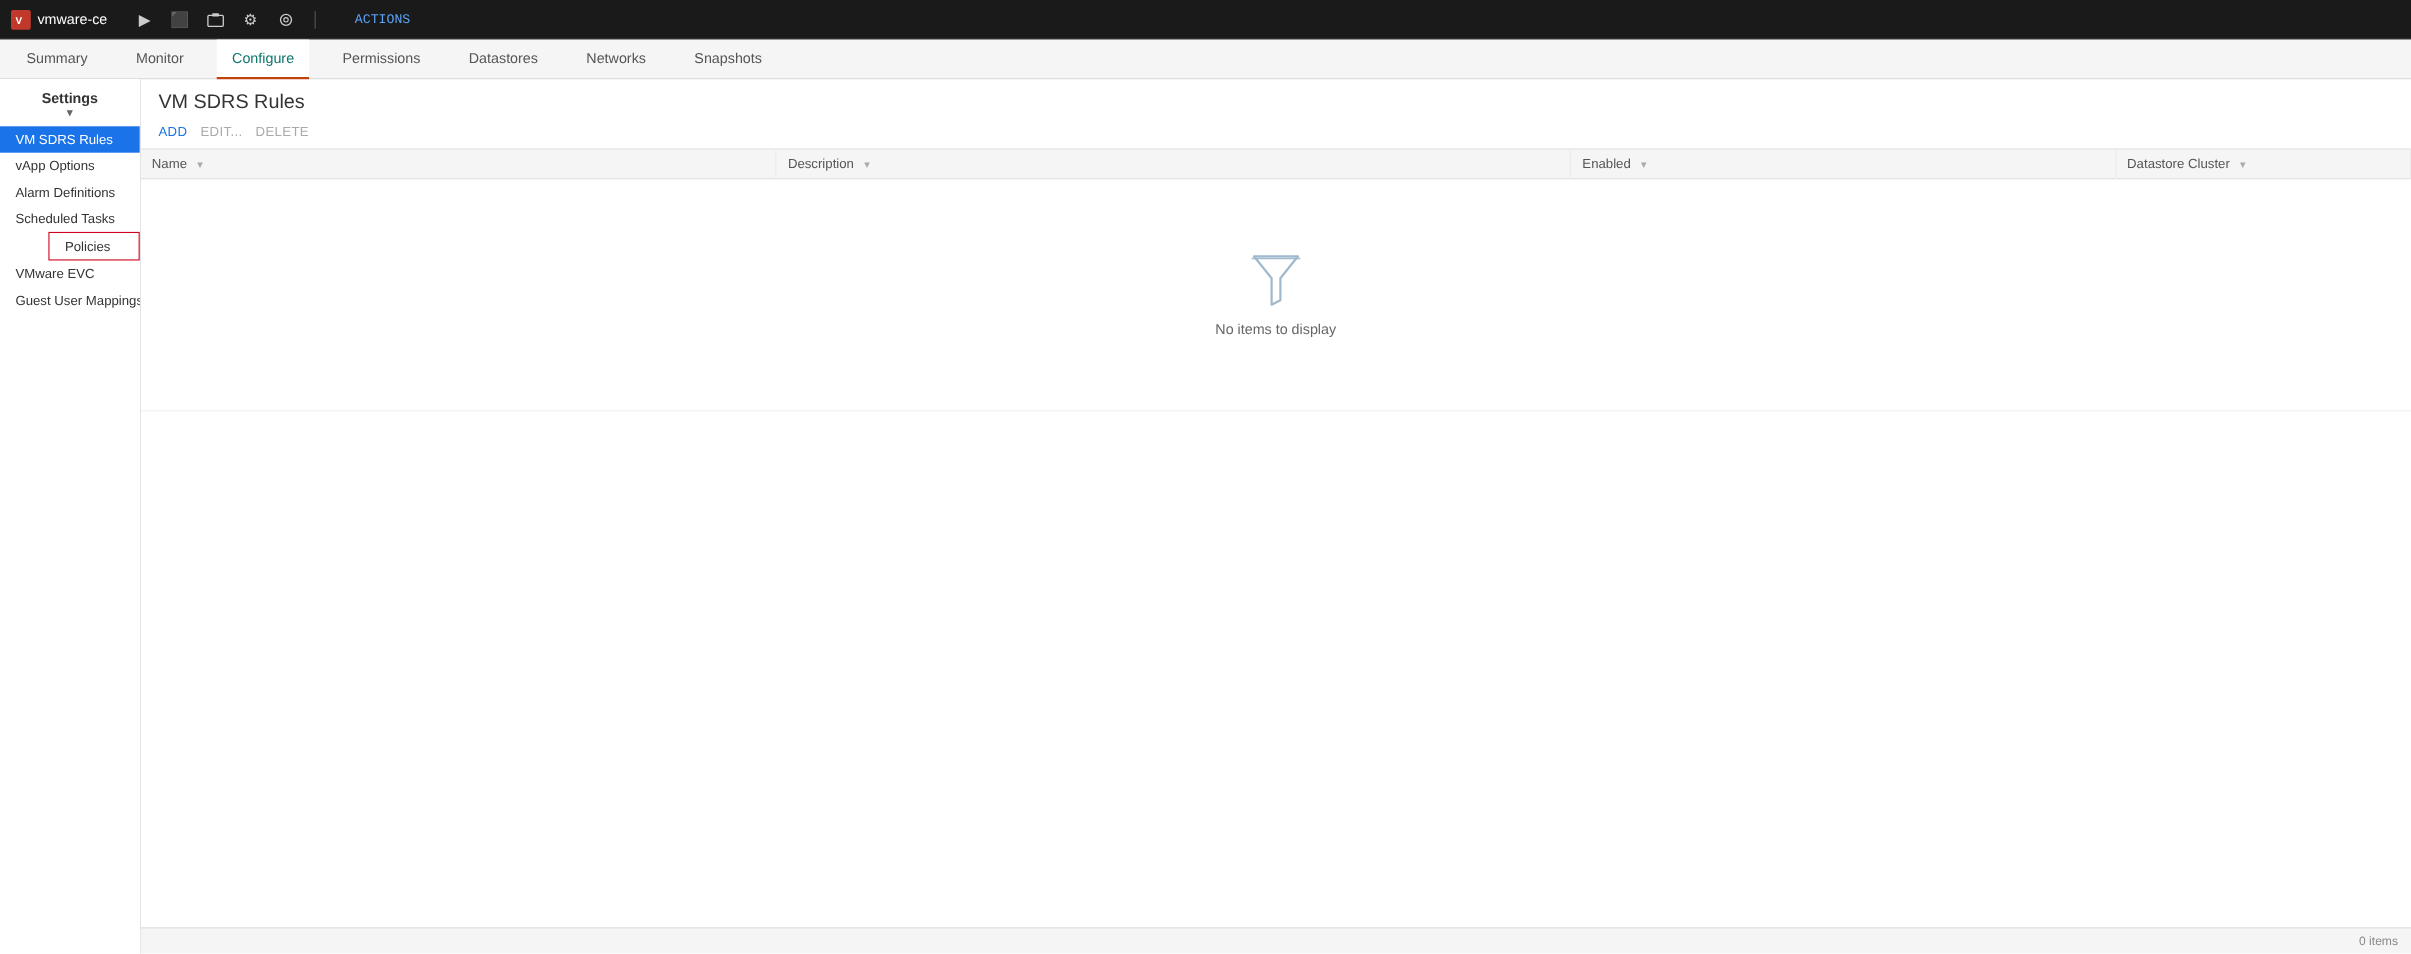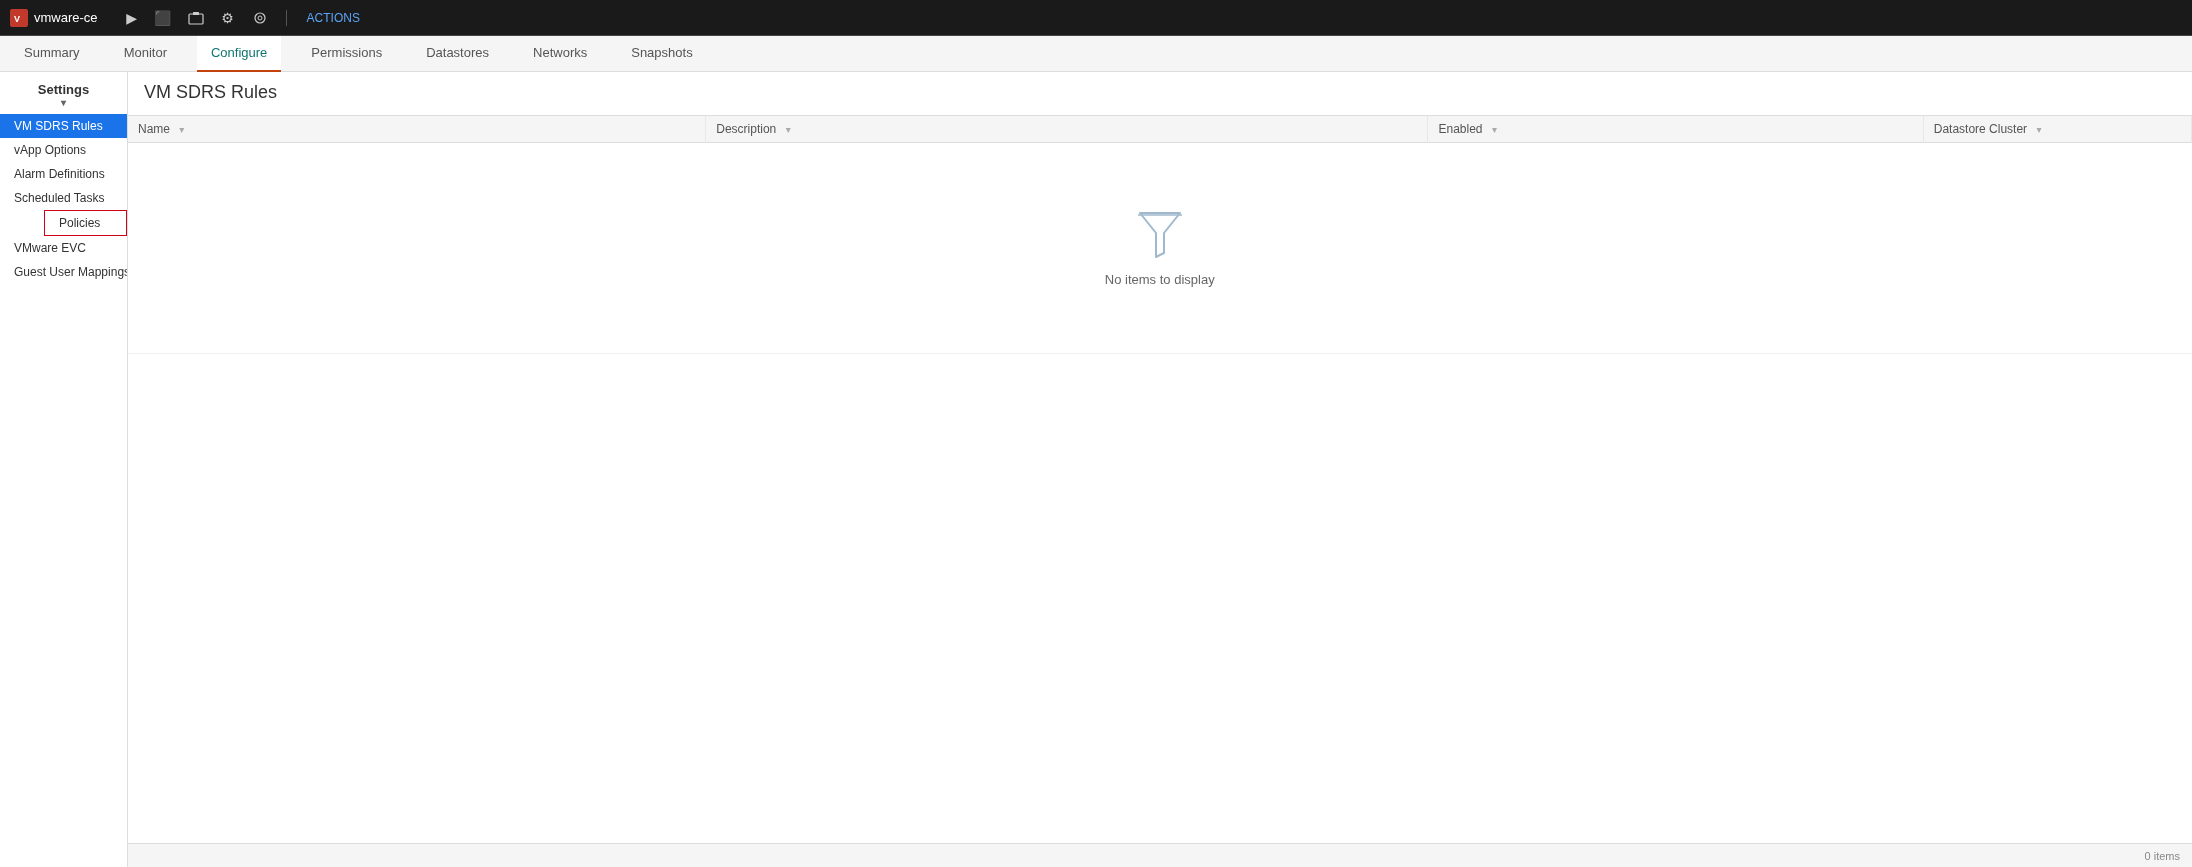--- a/index.html
+++ b/index.html
@@ -48,21 +48,22 @@
       cursor: pointer;
       font-size: 14px;
     }
     .actions-btn {
       color: #5ba4f5;
       font-size: 12px;
       cursor: pointer;
       display: flex;
       align-items: center;
       gap: 3px;
-      margin-left: 4px;
+      margin-left: 20px;
+      font-family: Liberation Mono, monospace;
     }
     .separator-v {
       width: 1px; height: 16px; background: #555; margin: 0 4px;
     }
 
     
     .nav-tabs {
       display: flex;
       align-items: center;
       height: 36px;
@@ -299,20 +300,25 @@
     <div class="sidebar-item">Alarm Definitions</div>
     <div class="sidebar-item">Scheduled Tasks</div>
     <div class="sidebar-item highlighted">Policies</div>
     <div class="sidebar-item">VMware EVC</div>
     <div class="sidebar-item">Guest User Mappings</div>
   </div>
 
   <div class="content">
     <div class="content-header">
       <div class="content-title">VM SDRS Rules</div>
+      <div class="toolbar">
+        <span class="toolbar-btn enabled">ADD</span>
+        <span class="toolbar-btn">EDIT...</span>
+        <span class="toolbar-btn">DELETE</span>
+      </div>
     </div>
 
     <div class="table-container">
       <table class="data-table">
         <thead>
           <tr>
             <th class="col-name">
               <span>Name</span>
               <span class="filter-icon">▾</span>
             </th>

